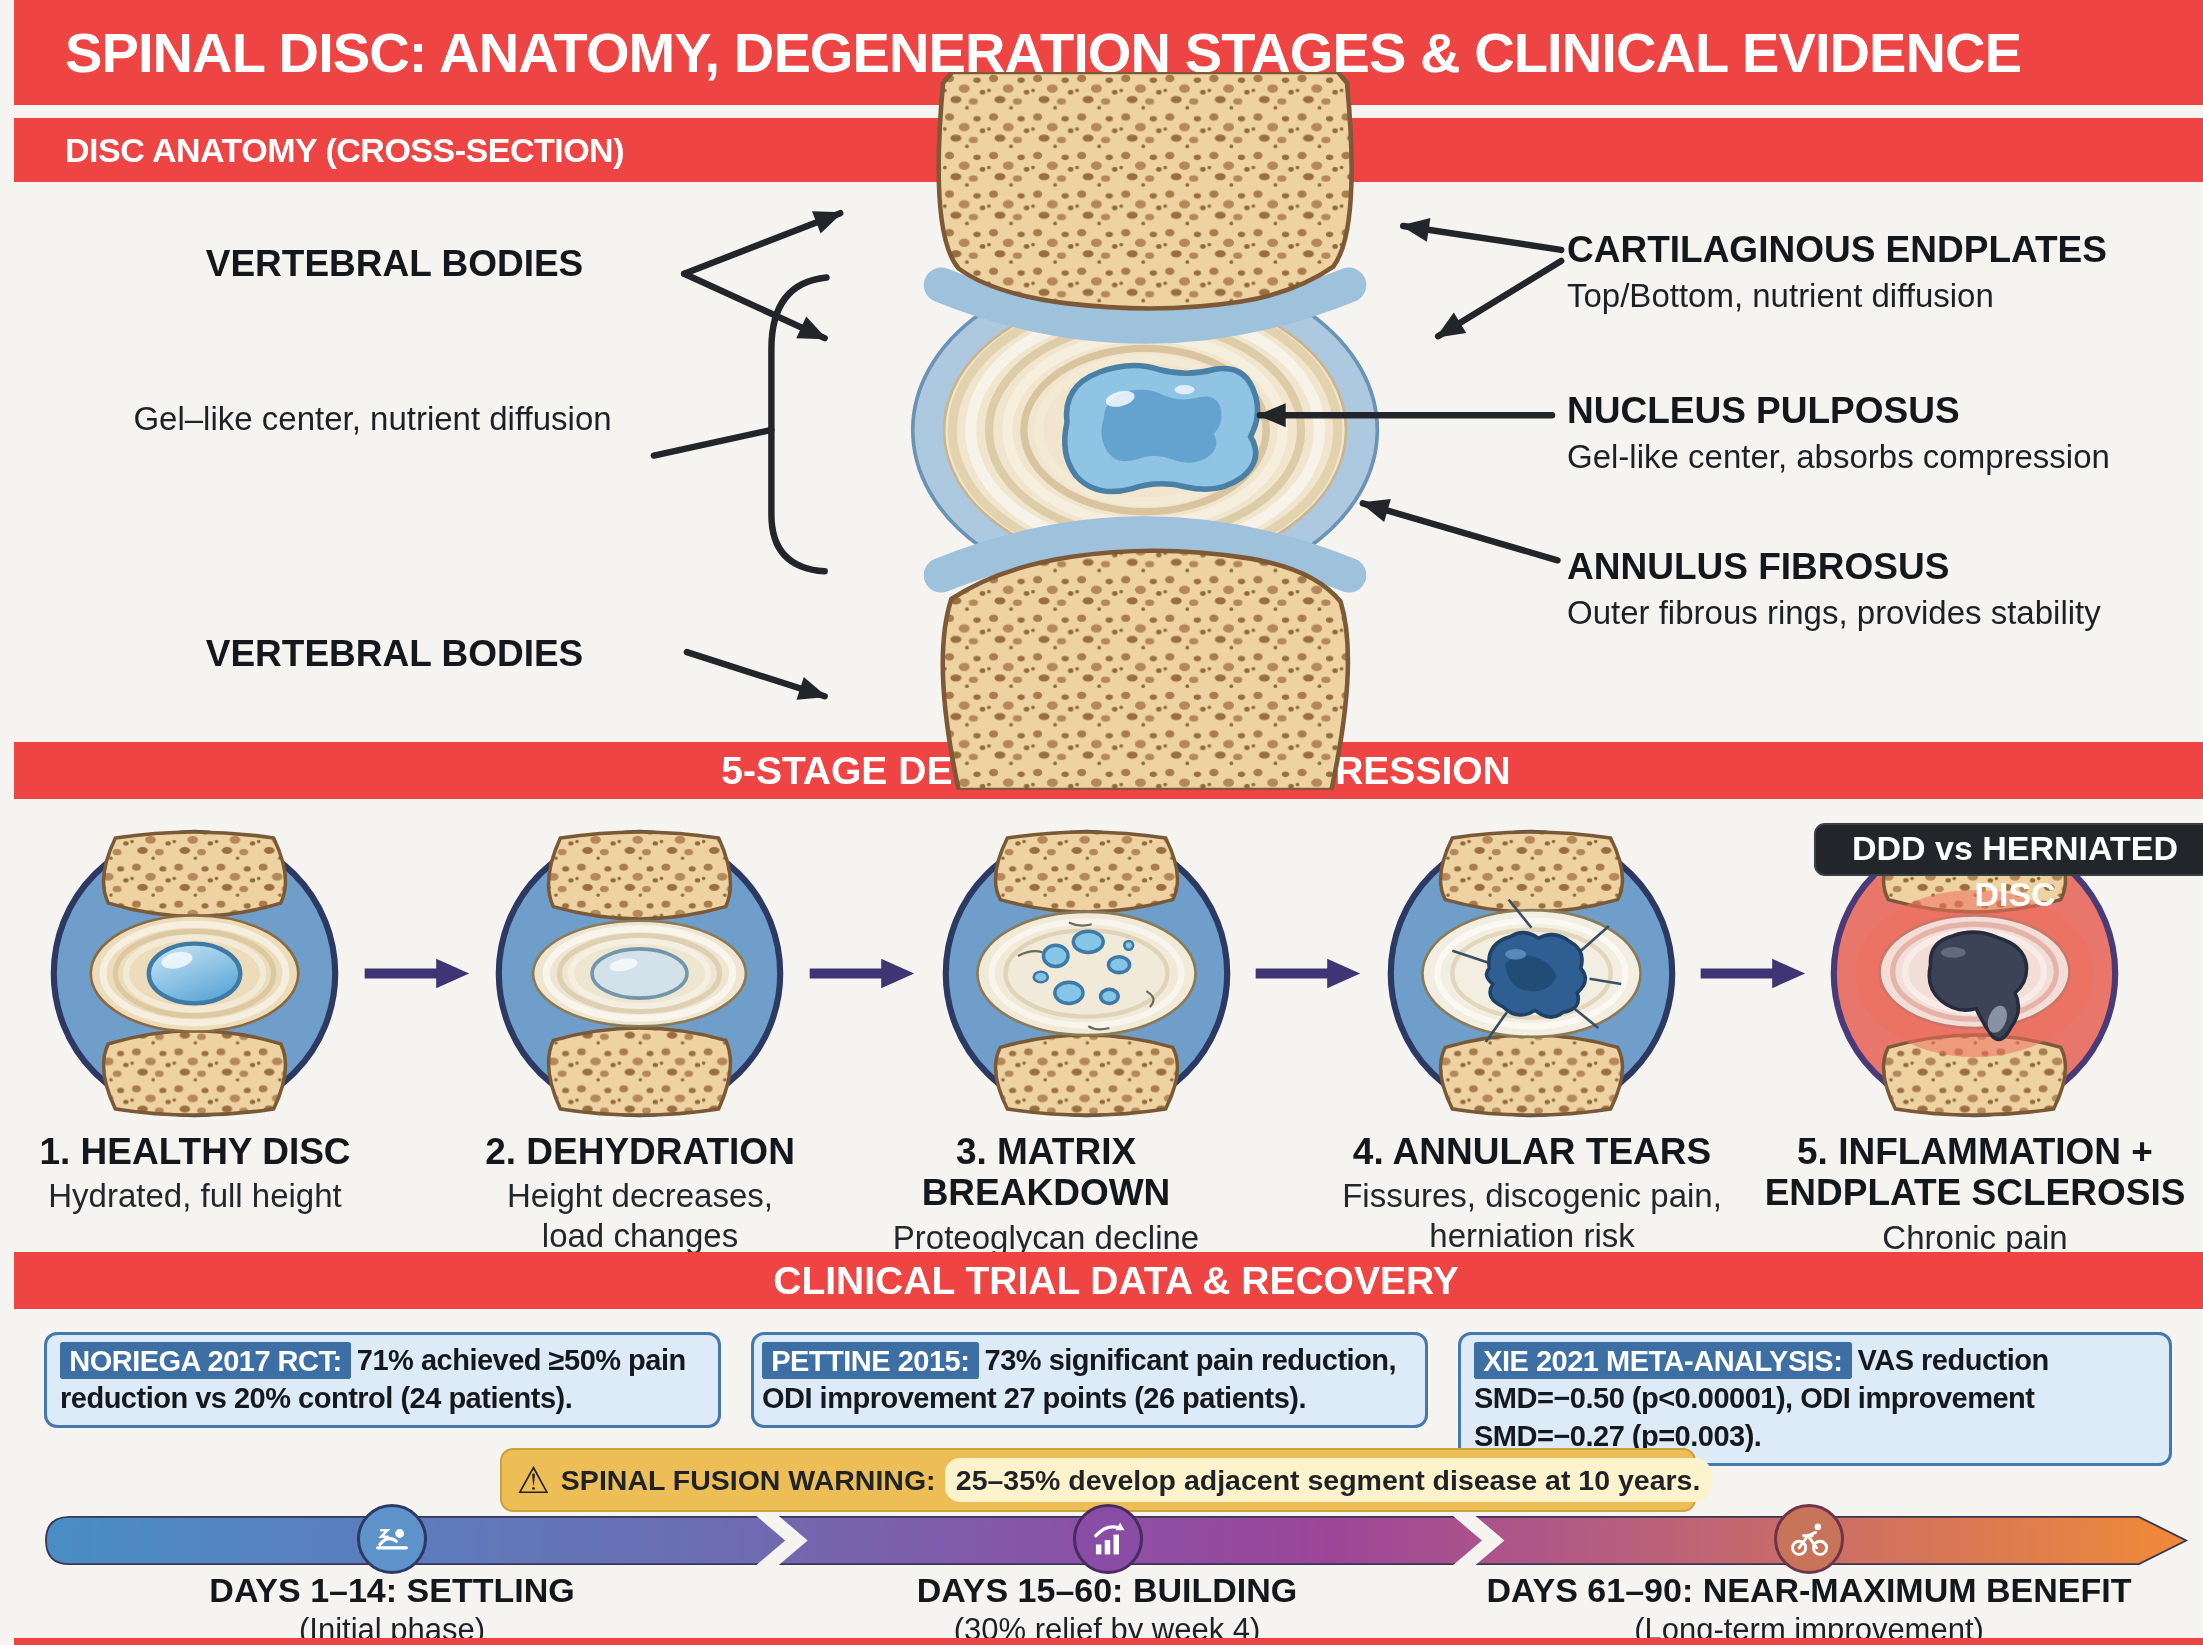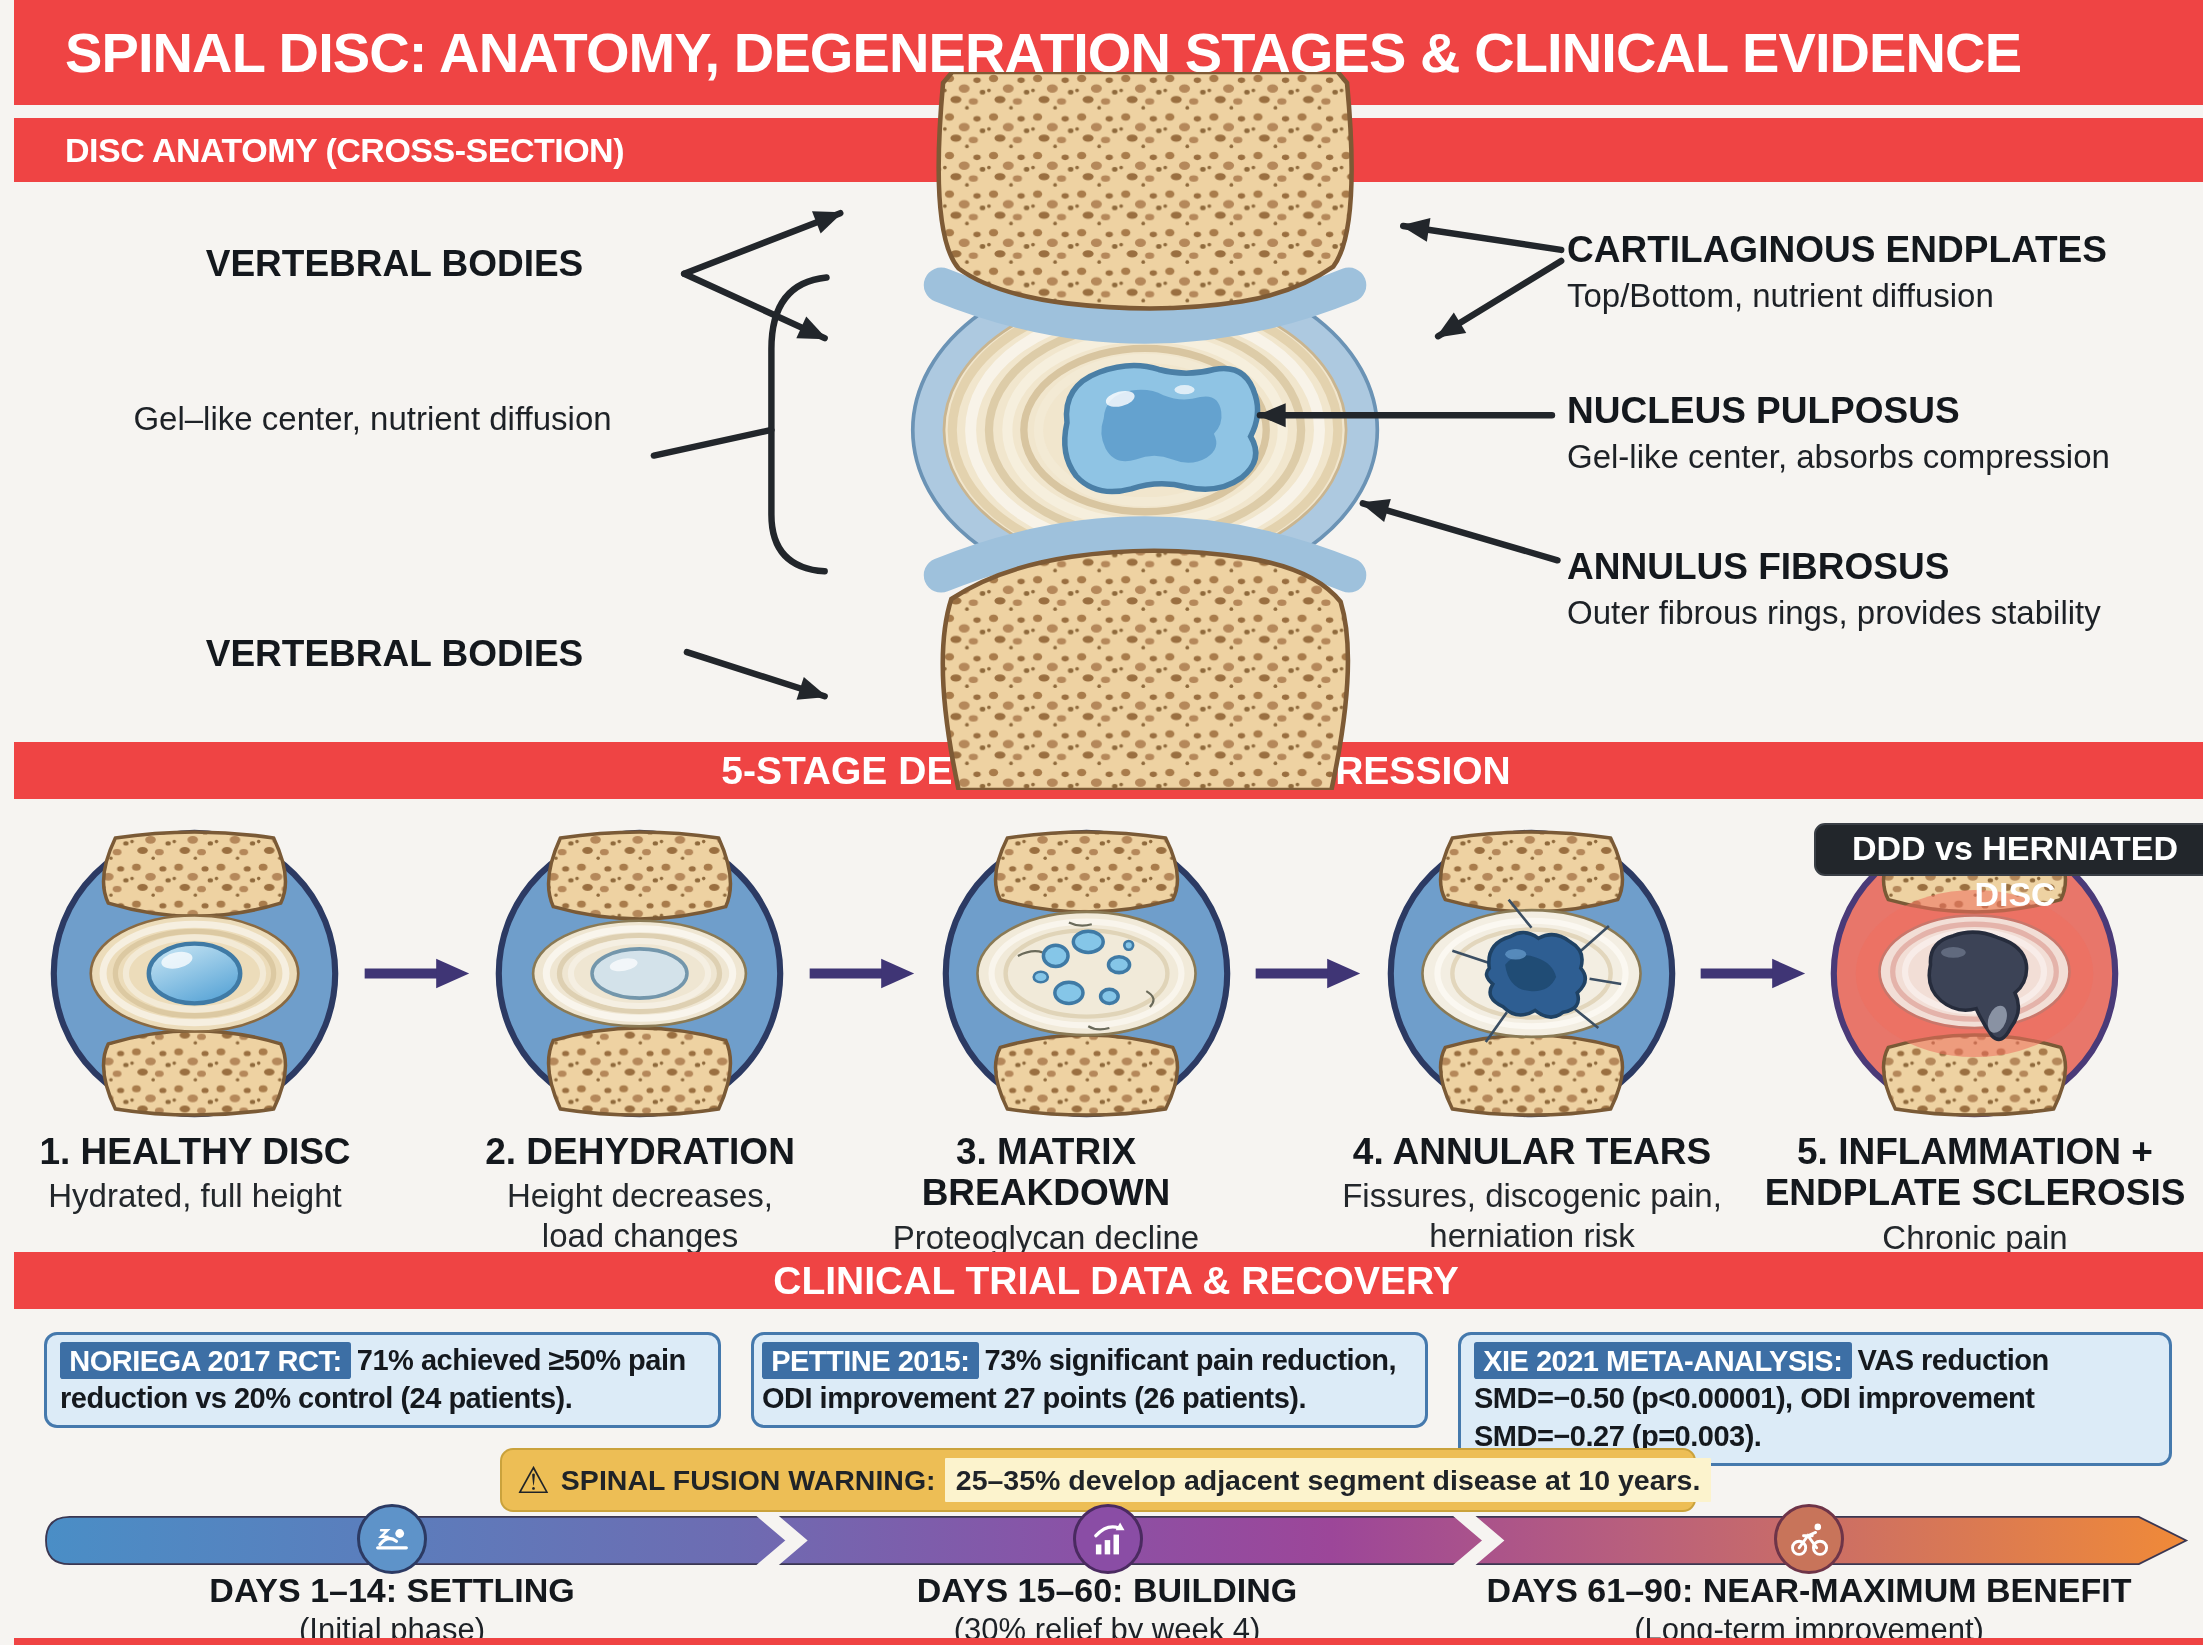--- a/index.html
+++ b/index.html
@@ -43,21 +43,21 @@
     background:#dcebf7;border:3.7px solid #4579ad;border-radius:13px;
     padding:7.3px 13px;font-size:29px;font-weight:700;line-height:1.3;
     letter-spacing:-0.5px;color:#15191e;}
   .trial-label{background:#3d6fa5;color:#ffffff;padding:2.8px 9.2px;margin-right:6px;
     border-radius:2.8px;}
   .warning{position:absolute;left:500px;top:1448px;width:1196px;height:64px;
     box-sizing:border-box;background:#edbe55;border:2.8px solid #caa23c;border-radius:13px;
     display:flex;align-items:center;padding:0 14.7px;font-size:28.5px;color:#1f2328;}
   .warn-icon{font-size:37px;margin-right:11px;color:#1f2328;}
   .warn-label{font-weight:700;margin-right:9.2px;white-space:nowrap;}
-  .warn-text{background:#fcf3cd;padding:5.5px 11px;border-radius:1px;font-weight:600;
+  .warn-text{background:#fcf3cd;padding:5.5px 11px;border-radius:15px;font-weight:600;
     white-space:nowrap;}
 
   
   .tl-svg{position:absolute;left:35px;top:1515px;}
   .tl-badge{position:absolute;top:1504px;width:70px;height:70px;border-radius:50%;
     box-sizing:border-box;display:flex;align-items:center;justify-content:center;z-index:4;}
   .tl-badge svg{width:44px;height:44px;}
   .b1{left:357px;background:#5e93c9;border:3.7px solid #2c3a63;}
   .b2{left:1073px;background:#8a4da5;border:3.7px solid #4a2a60;}
   .b3{left:1774px;background:#c8745a;border:3.7px solid #6e3448;}

